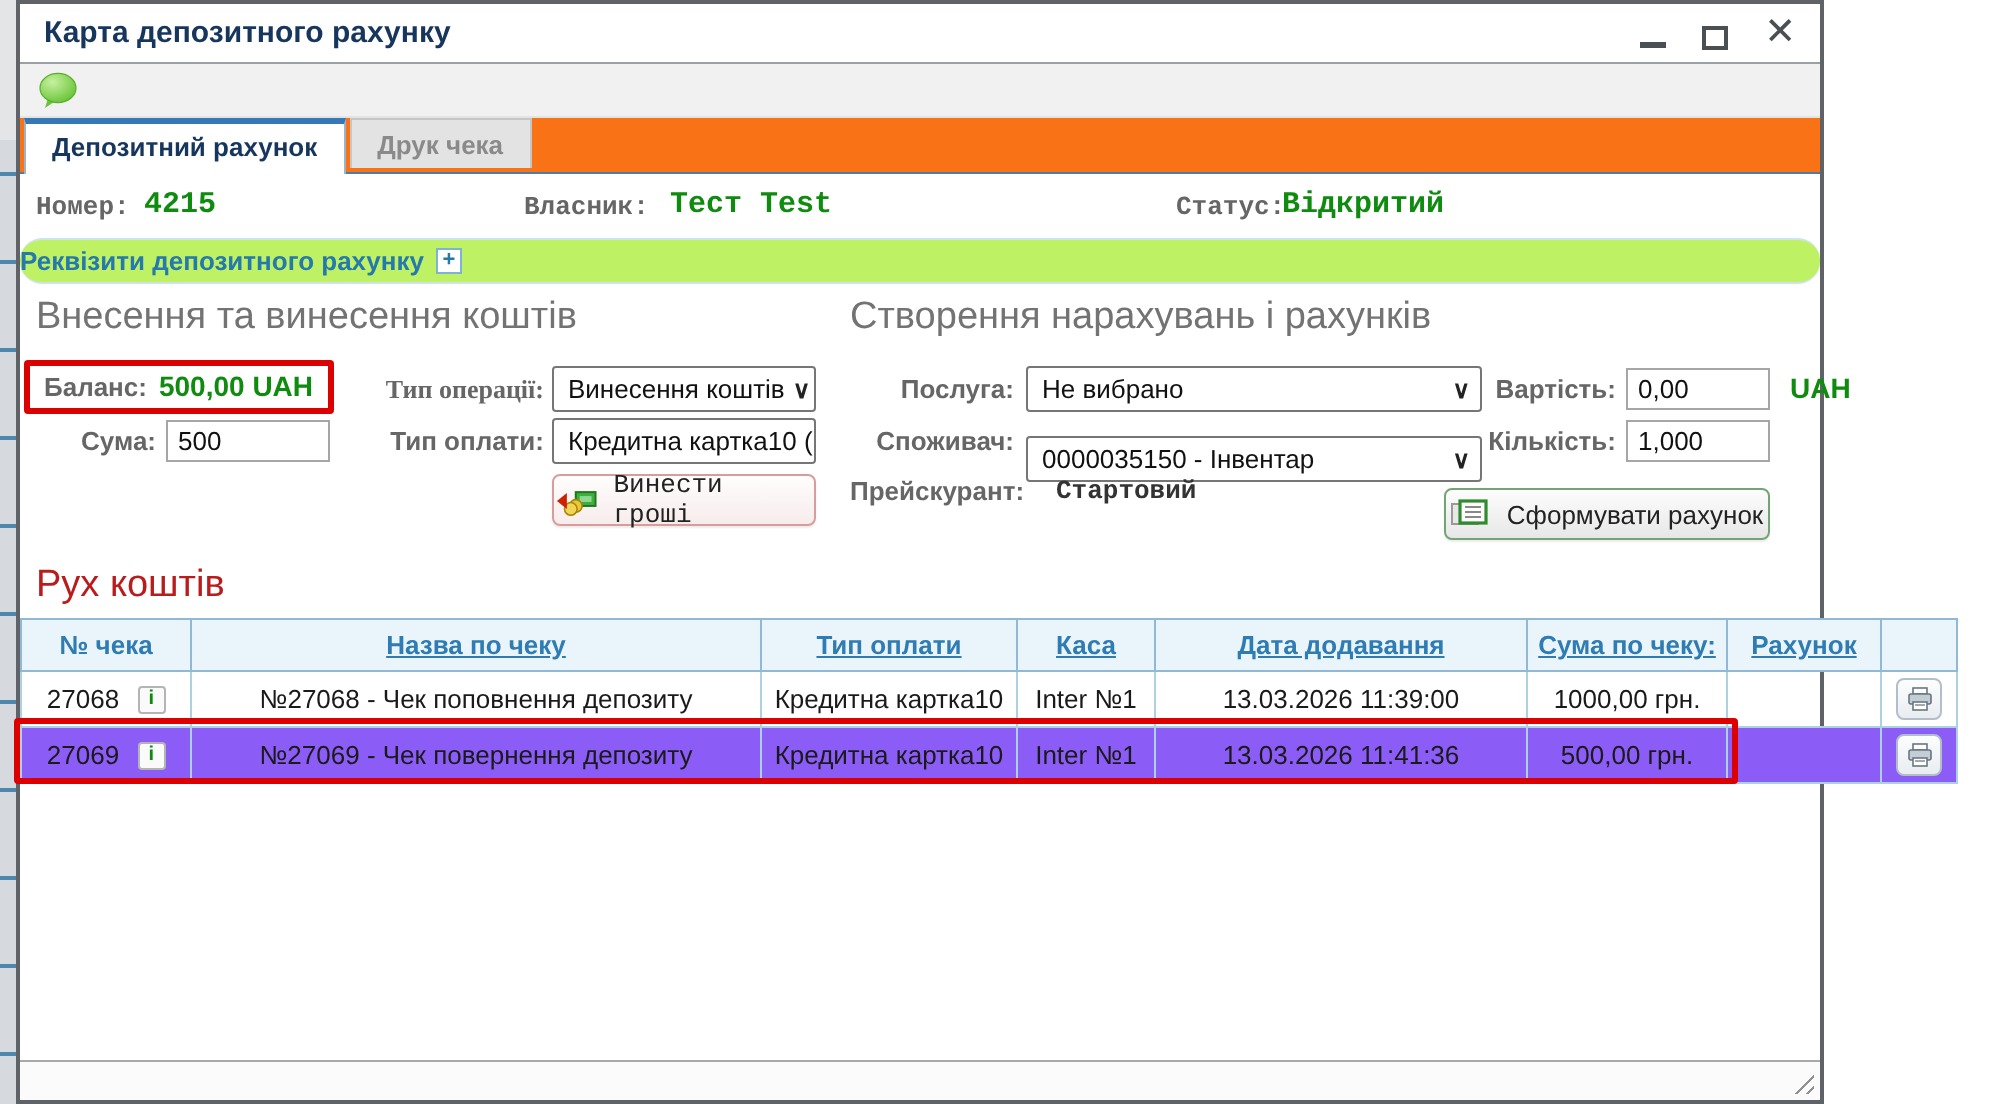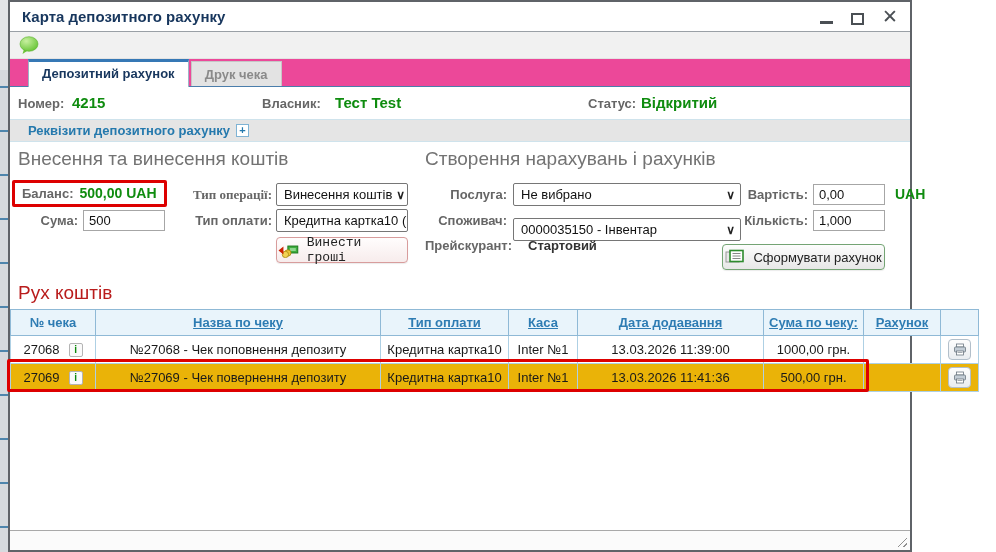--- a/index.html
+++ b/index.html
@@ -24,38 +24,38 @@
   .ctrl { cursor:pointer; display:flex; align-items:flex-end; height:16px; }
   .ctrl-min-bar { width:13px; height:3px; background:#4a4f54; margin-bottom:1px; }
   .ctrl-max-box { width:13px; height:12px; border:2px solid #4a4f54; }
   .ctrl-close-x { font-size:19px; line-height:16px; font-weight:500; }
 
   
   .toolbar { flex:0 0 27px; background:#f1f1f1; border-bottom:1px solid #e3e3e3;
     display:flex; align-items:center; padding:0 9px; }
 
   
-  .tabstrip { flex:0 0 28px; background:#ec4899; display:flex; align-items:flex-end;
-    padding-left:18px; border-bottom:1px solid #4a7dab; }
+  .tabstrip { flex:0 0 28px; background:#f97316; display:flex; align-items:flex-start;
+    padding-left:2px; border-bottom:1px solid #4a7dab; }
   .tab { font-size:13px; font-weight:bold; cursor:pointer; }
   .tab.active { background:#fff; color:#17365d; border:1px solid #9cb4c8; border-top:3px solid #3678b5;
     border-bottom:none; padding:4px 13px 6px; margin-bottom:-1px; position:relative; z-index:2; }
   .tab.inactive { background:#e3e3e3; color:#8a8a8a; border:1px solid #c6c6c6; border-bottom:none;
     padding:5px 13px 4px; margin-left:2px; }
 
   
   .content { flex:1 1 auto; position:relative; background:#fff; }
 
   .account-row { position:relative; height:32px; }
   .lbl { font-size:13px; font-weight:bold; color:#666; }
   .green-val { font-size:15px; font-weight:bold; color:#0f8c0f; }
-  .pos { position:absolute; }
-
-  .requisites { height:23px; background:#e5e5e5; border-top:1px solid #cfe3ec; border-bottom:1px solid #cfe3ec;
-    display:flex; align-items:center; padding-left:18px; gap:6px; }
+  .pos { position:absolute;font-family:Liberation Mono, monospace; }
+
+  .requisites { height:23px; background:#bef264; border-top:1px solid #cfe3ec; border-bottom:1px solid #cfe3ec;
+    display:flex; align-items:center; gap:6px;border-radius:11px; }
   .req-link { color:#2579ad; font-weight:bold; font-size:13px; cursor:pointer; }
   .expand-icon { width:13px; height:13px; border:1px solid #7fb3d4; background:#fff; color:#2579ad;
     font-size:11px; line-height:11px; text-align:center; font-weight:bold; cursor:pointer; }
 
   .form-area { position:relative; height:134px; }
   .section-title { position:absolute; font-size:19px; color:#737373; }
   .rlabel { position:absolute; font-size:13px; font-weight:bold; color:#666; text-align:right; }
   .select { position:absolute; height:23px; border:1px solid #767676; background:#fff; border-radius:2px;
     display:flex; align-items:center; justify-content:space-between; padding:0 5px 0 7px;
     font-size:13px; color:#111; cursor:pointer; overflow:hidden; white-space:nowrap; }
@@ -76,21 +76,21 @@
 
   .tx-title { font-size:19px; color:#b91c1c; margin:6px 0 5px 8px; }
 
   .table-wrap { position:relative; margin-left:0; width:968px; }
   table.tx { border-collapse:collapse; table-layout:fixed; width:968px; font-size:13px;
     border:1px solid #4e86ad; }
   table.tx th { background:#e9f4fb; color:#2e7cb3; font-weight:bold; padding:4px 2px;
     border:1px solid #8fb9d6; height:26px; }
   table.tx th.sortable span { text-decoration:underline; cursor:pointer; }
   table.tx td { padding:3px 2px; border:1px solid #aed0e4; text-align:center; color:#1a1a1a; height:26px; }
-  tr.alt td { background:#eab308; }
+  tr.alt td { background:#8b5cf6; }
 
   .info-btn { display:inline-block; width:14px; height:14px; border:1px solid #b4b4b4; border-radius:2px;
     background:#fafafa; color:#0c8a0c; font-weight:bold; font-size:10px; line-height:12px;
     vertical-align:middle; margin-left:9px; cursor:pointer; }
   .print-btn { display:inline-flex; align-items:center; justify-content:center; width:23px; height:21px;
     border:1px solid #b2bfca; border-radius:4px; background:linear-gradient(#fdfdfd,#e9edf1); cursor:pointer; }
 
   .row-highlight { position:absolute; left:-3px; top:50px; width:862px; height:33px;
     border:3px solid #dd0000; border-radius:2px; pointer-events:none; z-index:5; }
 

